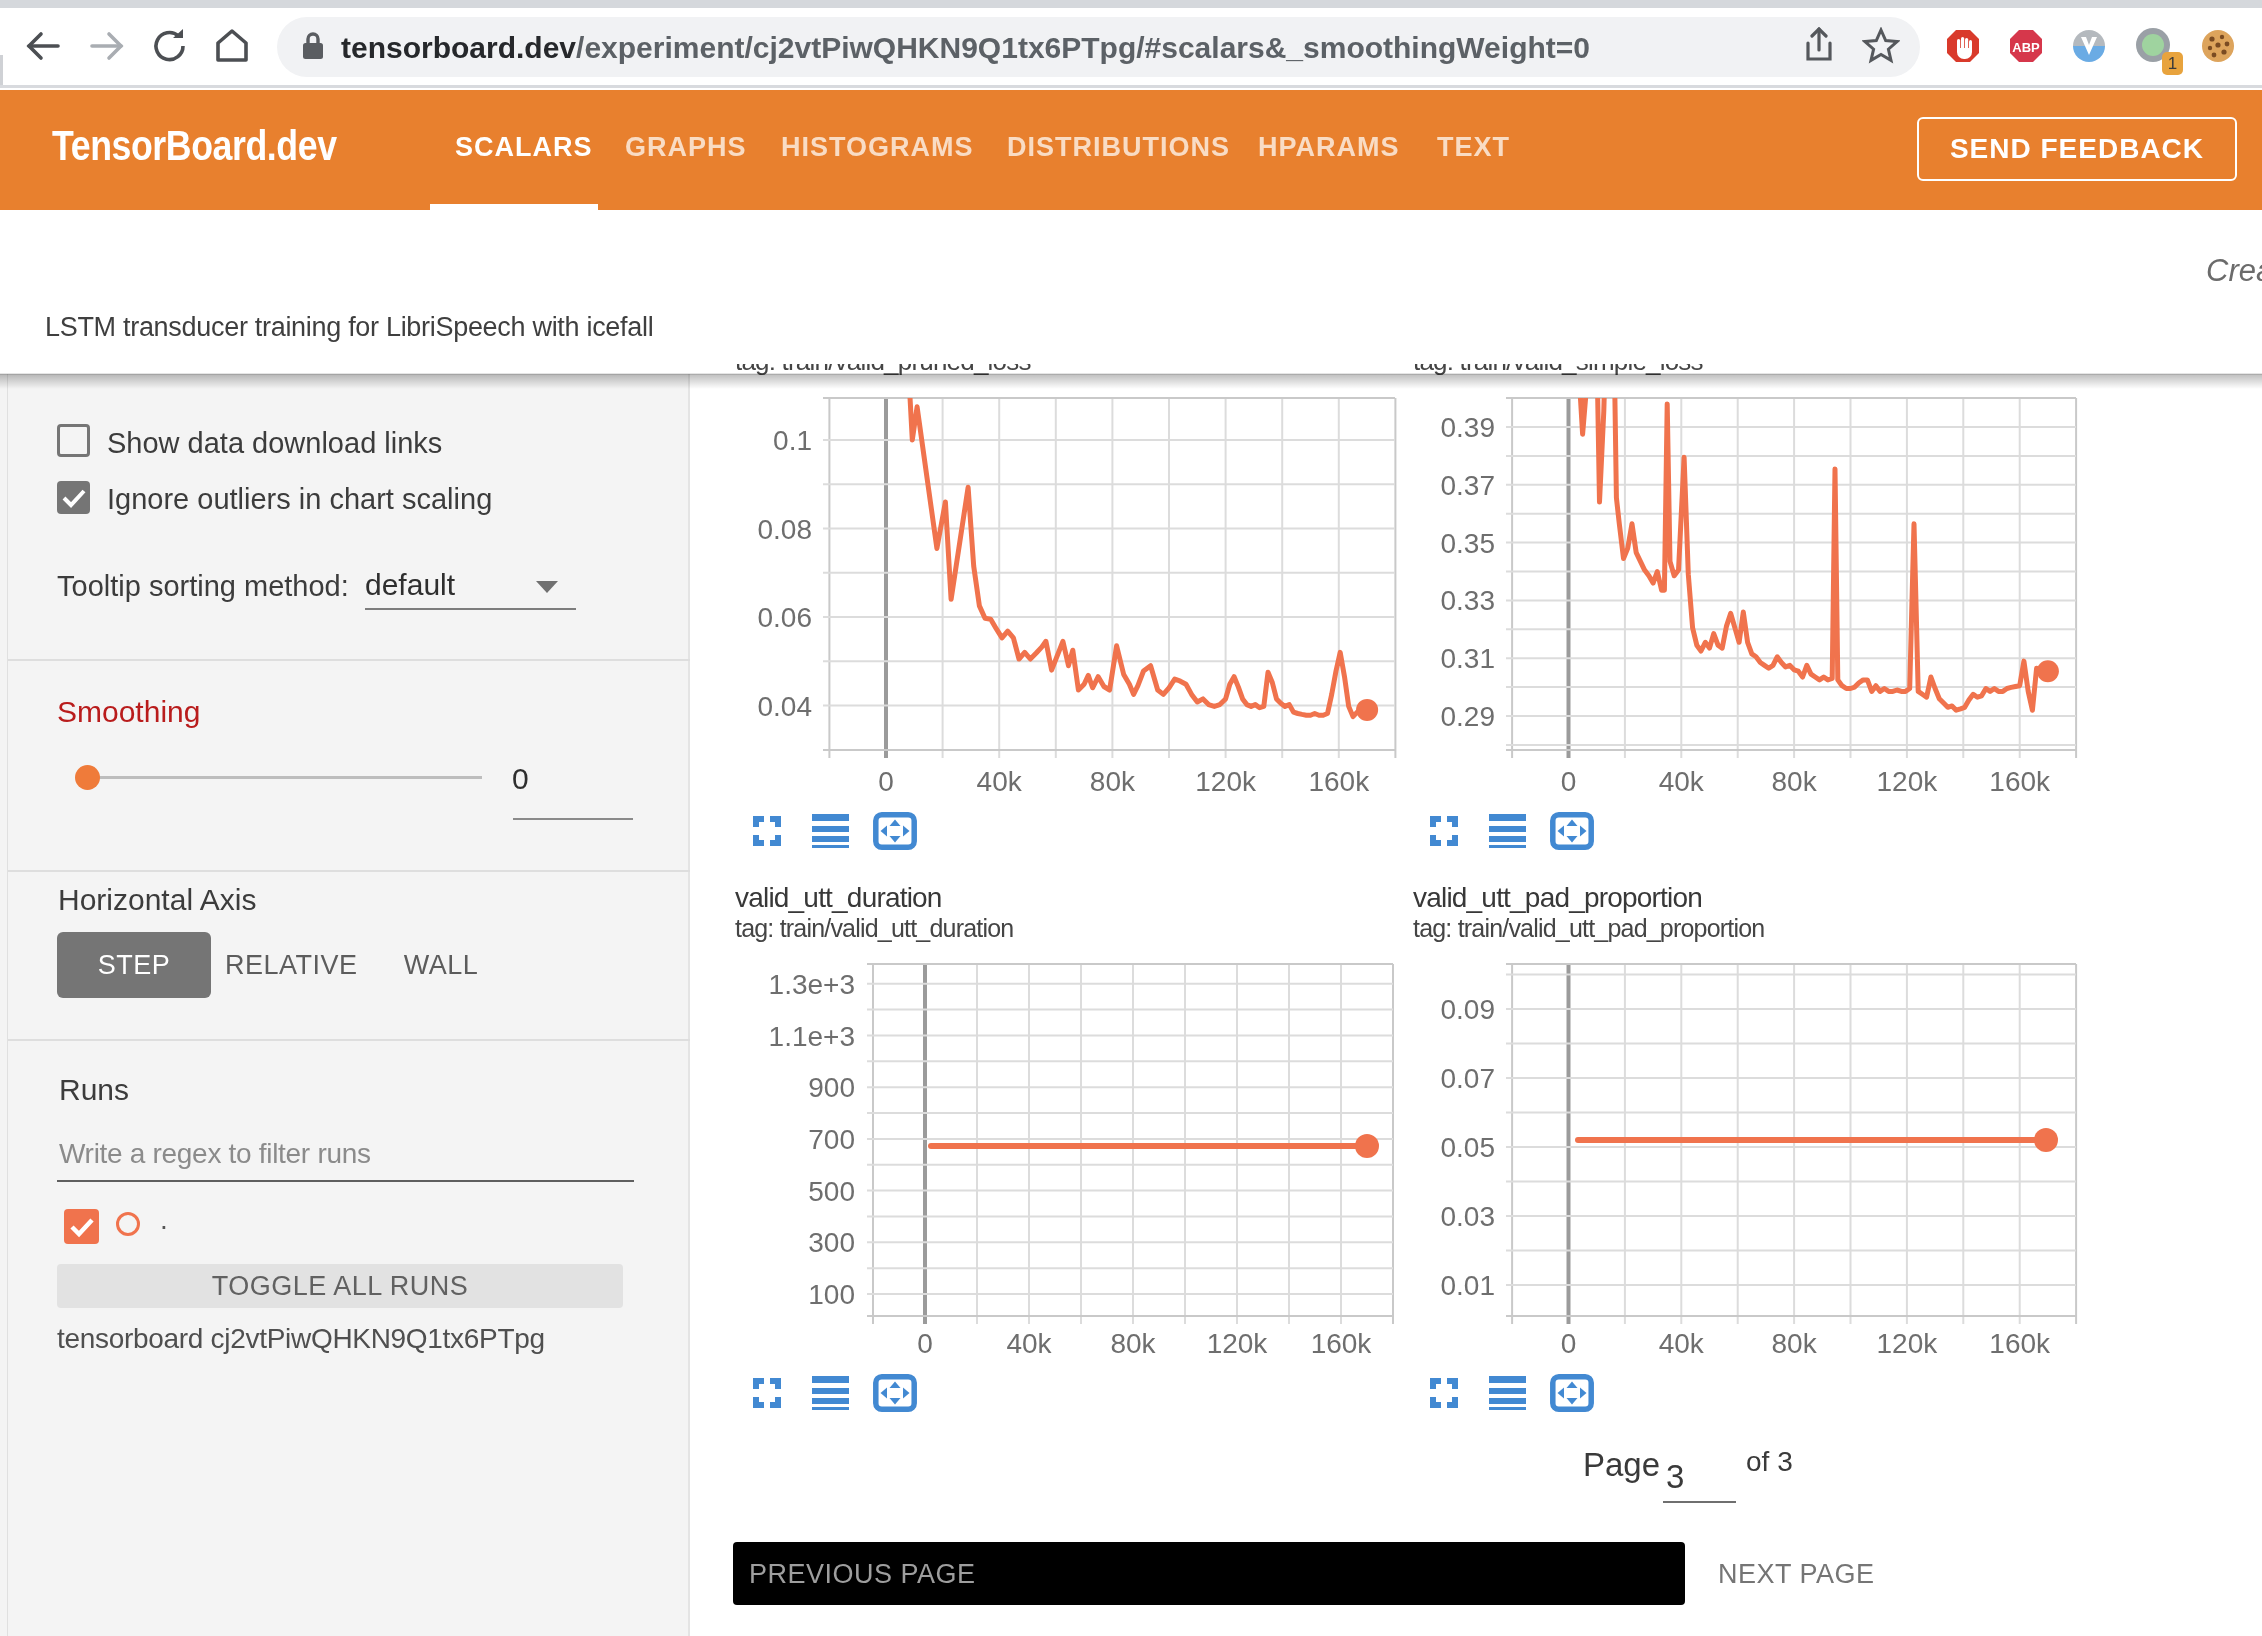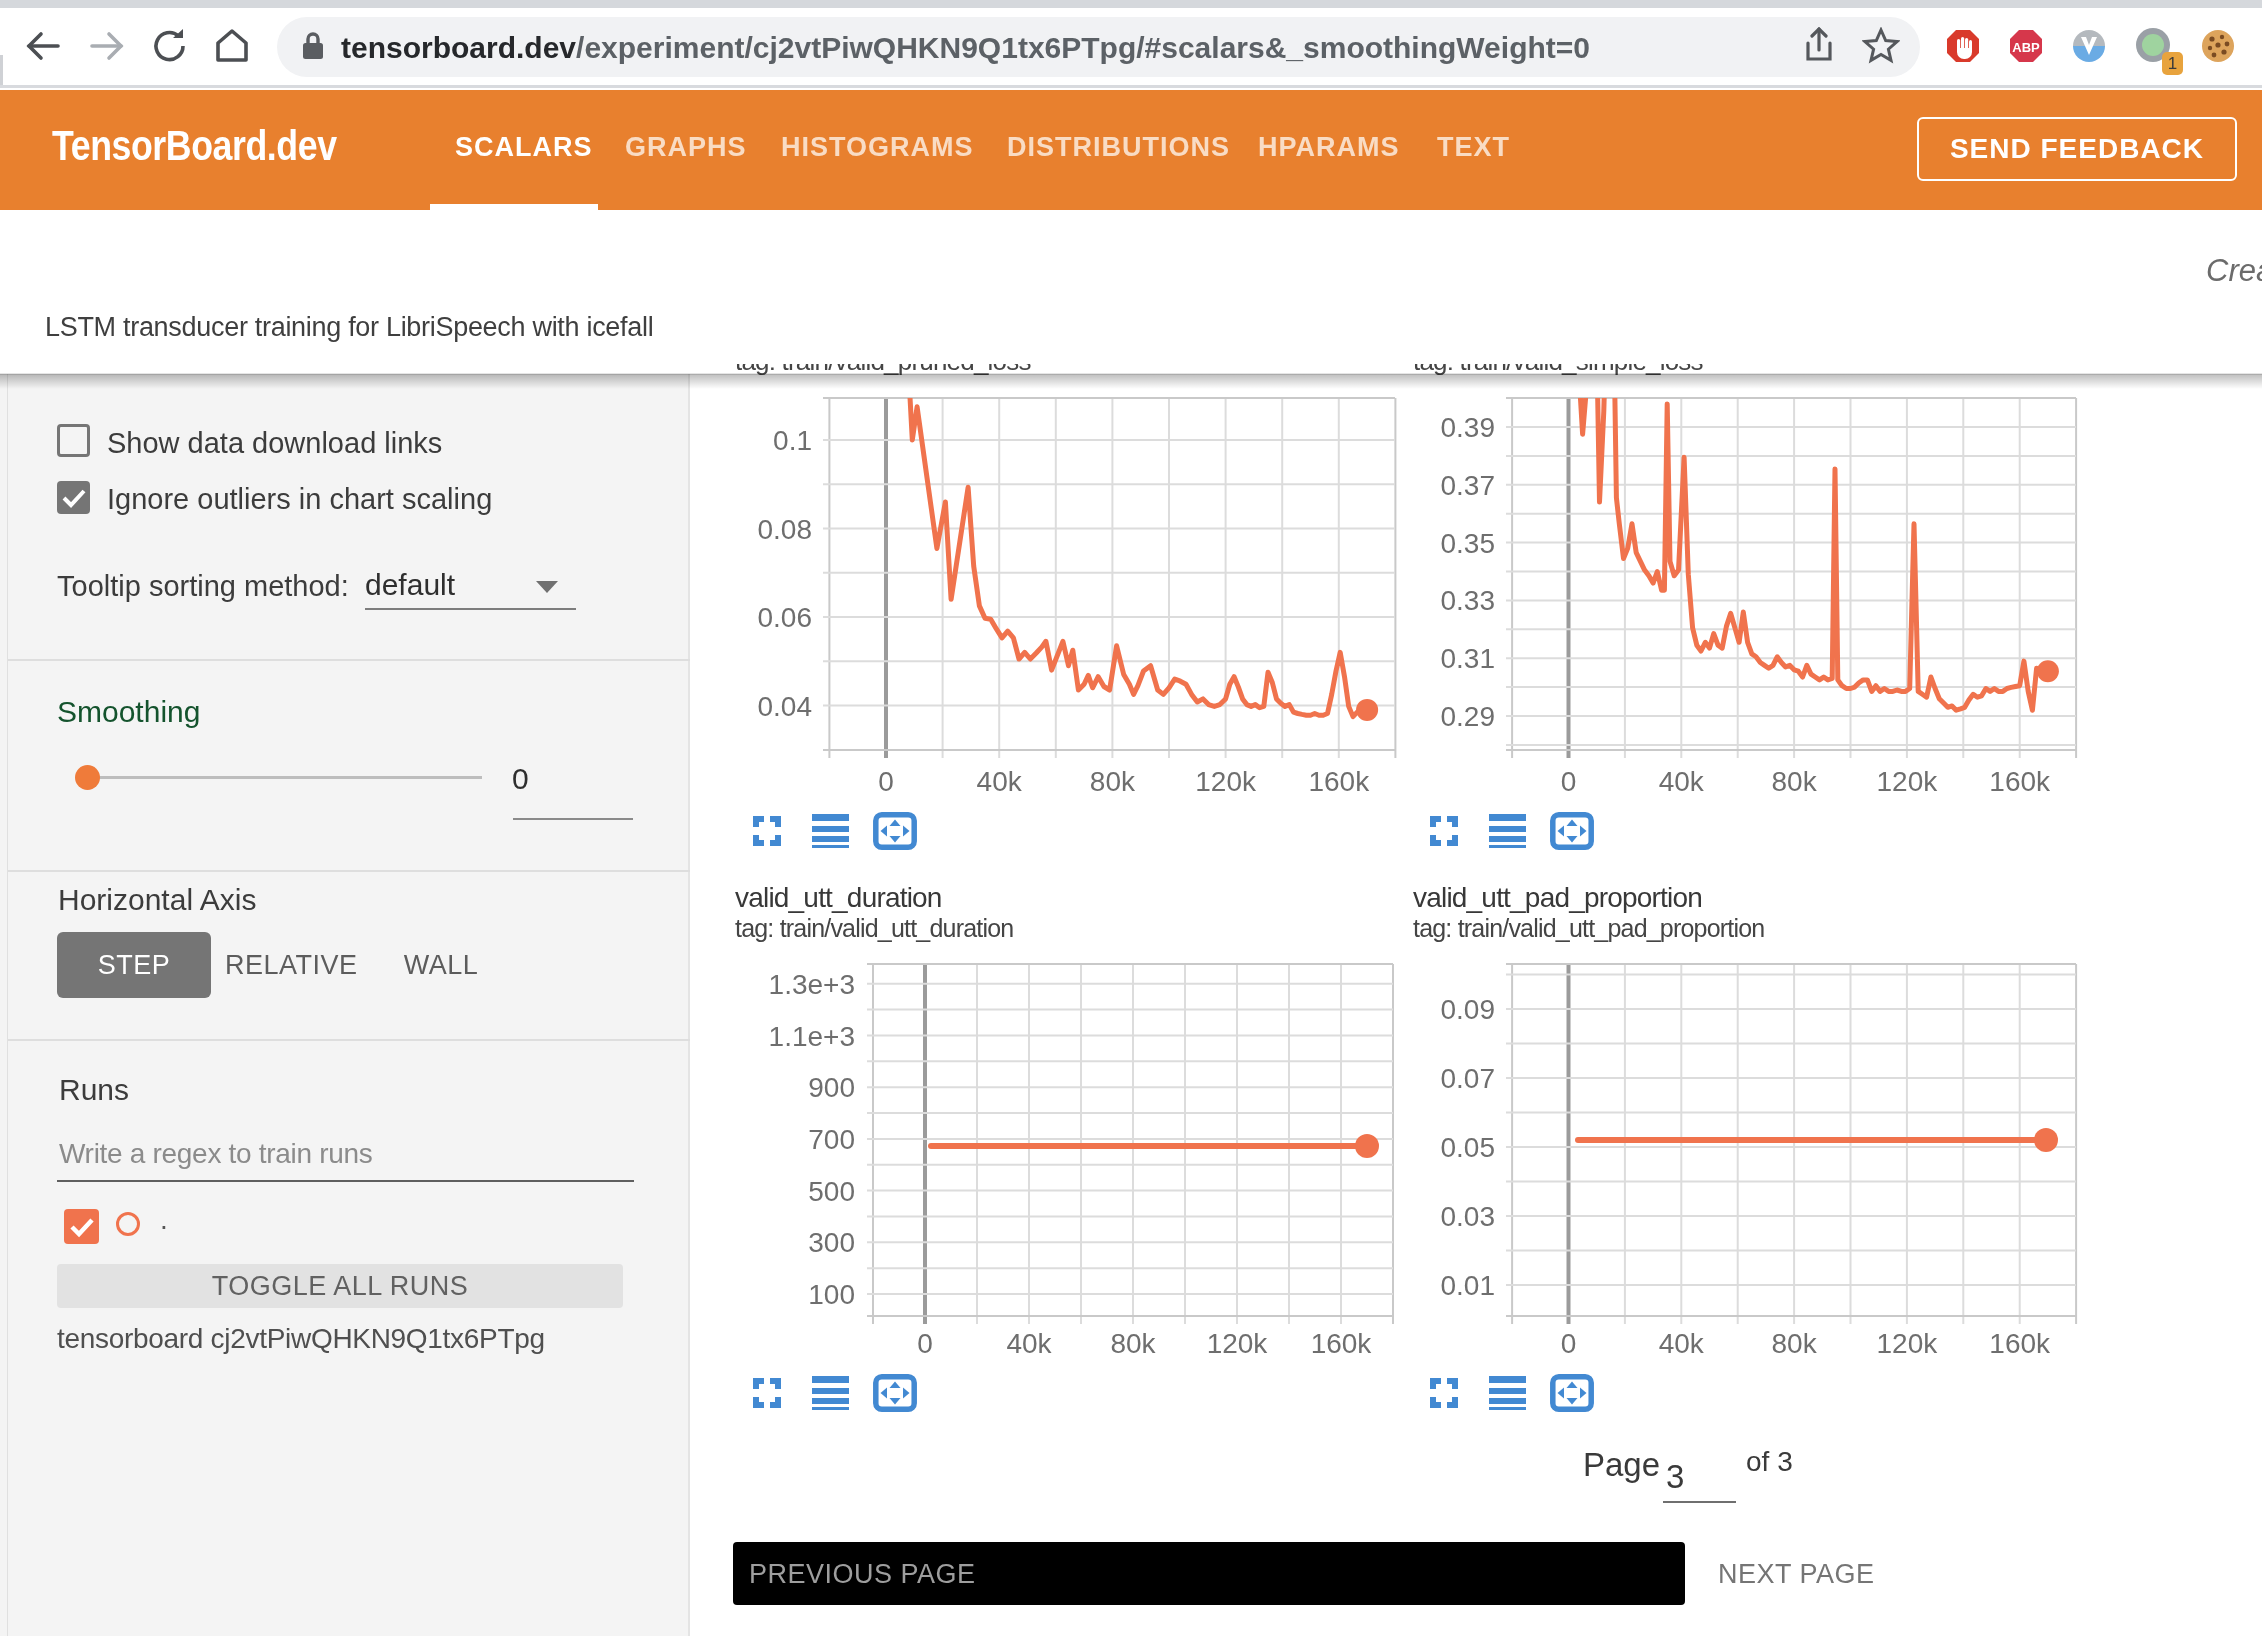--- a/index.html
+++ b/index.html
@@ -22,39 +22,39 @@
   </div>
   <div class="abs" style="left:107px;top:109px;font-size:29px;color:#3c3c3c;">Ignore outliers in chart scaling</div>
 
   <div class="abs" style="left:57px;top:196px;font-size:29px;color:#3c3c3c;">Tooltip sorting method:</div>
   <div class="abs" style="left:365px;top:194px;font-size:30px;color:#2f2f2f;">default</div>
   <div class="abs" style="left:536px;top:207px;width:0;height:0;border-left:11px solid transparent;border-right:11px solid transparent;border-top:12px solid #707070;"></div>
   <div class="abs" style="left:365px;top:234px;width:211px;height:2px;background:#7d7d7d;"></div>
 
   <div class="abs" style="left:8px;top:285px;width:682px;height:2px;background:#dedede;"></div>
 
-  <div class="abs" style="left:57px;top:321px;font-size:30px;color:#14532d;">Smoothing</div>
+  <div class="abs" style="left:57px;top:321px;font-size:30px;color:#b91c1c;">Smoothing</div>
 
   <div class="abs" style="left:87px;top:402px;width:395px;height:3px;background:#bdbdbd;"></div>
   <div class="abs" style="left:75px;top:391px;width:25px;height:25px;border-radius:50%;background:#ef7b3a;"></div>
   <div class="abs" style="left:512px;top:388px;font-size:30px;color:#2f2f2f;">0</div>
   <div class="abs" style="left:513px;top:444px;width:120px;height:2px;background:#8a8a8a;"></div>
 
   <div class="abs" style="left:8px;top:496px;width:682px;height:2px;background:#dedede;"></div>
 
   <div class="abs" style="left:58px;top:509px;font-size:30px;color:#3c3c3c;">Horizontal Axis</div>
 
   <div class="abs" style="left:57px;top:558px;width:154px;height:66px;background:#757575;border-radius:6px;color:#fff;font-size:27px;text-align:center;line-height:66px;letter-spacing:0.5px;">STEP</div>
   <div class="abs" style="left:225px;top:558px;width:116px;height:66px;color:#5c5c5c;font-size:27px;text-align:center;line-height:66px;letter-spacing:0.5px;">RELATIVE</div>
   <div class="abs" style="left:395px;top:558px;width:92px;height:66px;color:#5c5c5c;font-size:27px;text-align:center;line-height:66px;letter-spacing:0.5px;">WALL</div>
 
   <div class="abs" style="left:8px;top:665px;width:682px;height:2px;background:#dedede;"></div>
 
   <div class="abs" style="left:59px;top:699px;font-size:30px;color:#3c3c3c;">Runs</div>
-  <div class="abs" style="left:59px;top:764px;font-size:28px;color:#8b8b8b;letter-spacing:-0.3px;">Write a regex to train runs</div>
+  <div class="abs" style="left:59px;top:764px;font-size:28px;color:#8b8b8b;letter-spacing:-0.3px;">Write a regex to filter runs</div>
   <div class="abs" style="left:57px;top:806px;width:577px;height:2px;background:#5f5f5f;"></div>
 
   <div class="abs" style="left:64px;top:835px;width:35px;height:35px;background:#f0734d;border-radius:4px;">
     <svg width="35" height="35" viewBox="0 0 35 35">
         <path d="M8 18 l7 7 l13 -14" stroke="#fff" stroke-width="4.5" fill="none"></path>
       </svg>
   </div>
   <div class="abs" style="left:116px;top:838px;width:24px;height:24px;border:3.5px solid #f0734d;border-radius:50%;"></div>
   <div class="abs" style="left:160px;top:830px;font-size:28px;color:#555;">.</div>
 

